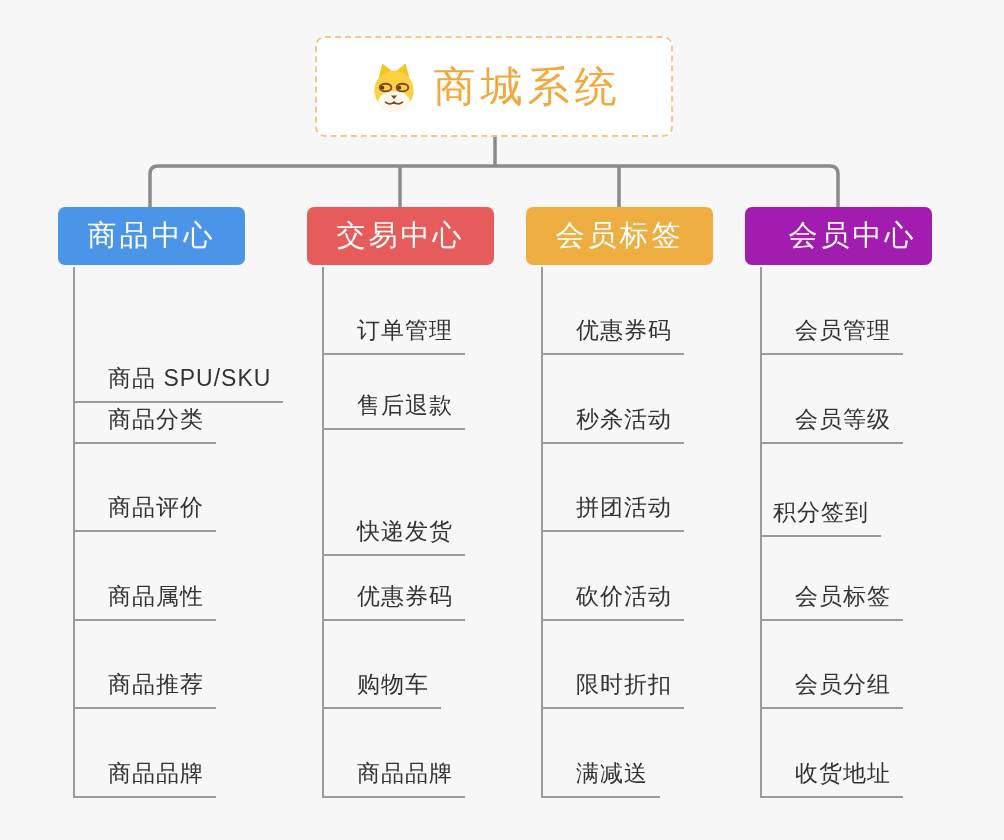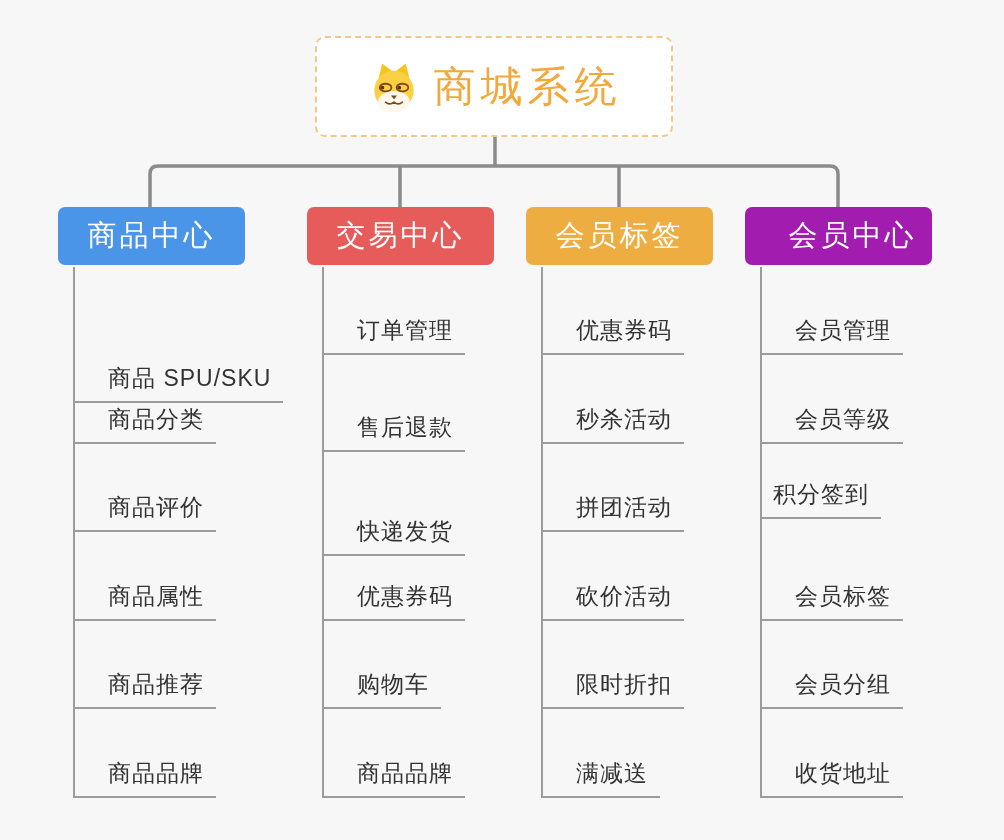--- a/index.html
+++ b/index.html
@@ -105,38 +105,38 @@
         <span class="leaf" style="top: 88px; margin-top: 48px;">商品 SPU/SKU</span>
         <span class="leaf" style="top: 176.6px;">商品分类</span>
         <span class="leaf" style="top: 265.2px;">商品评价</span>
         <span class="leaf" style="top: 353.8px;">商品属性</span>
         <span class="leaf" style="top: 442.4px;">商品推荐</span>
         <span class="leaf" style="top: 531px;">商品品牌</span>
       </div>
       <div class="branch-header" style="left: 307px; top: 207px; background: rgb(230, 92, 90);">交易中心</div>
       <div class="branch-col" style="left: 322px; top: 267px; height: 531px;">
         <span class="leaf" style="top: 88px;">订单管理</span>
-        <span class="leaf" style="top: 185px;">售后退款</span>
+        <span class="leaf" style="top: 163px;">售后退款</span>
         <span class="leaf" style="top: 265.2px; margin-top: 24px;">快递发货</span>
         <span class="leaf" style="top: 353.8px;">优惠券码</span>
         <span class="leaf" style="top: 442.4px;">购物车</span>
         <span class="leaf" style="top: 531px;">商品品牌</span>
       </div>
       <div class="branch-header" style="left: 526px; top: 207px; background: rgb(238, 173, 65);">会员标签</div>
       <div class="branch-col" style="left: 541px; top: 267px; height: 531px; text-align: right;">
         <span class="leaf" style="top: 88px;">优惠券码</span>
         <span class="leaf" style="top: 176.6px;">秒杀活动</span>
         <span class="leaf" style="top: 265.2px;">拼团活动</span>
         <span class="leaf" style="top: 353.8px;">砍价活动</span>
         <span class="leaf" style="top: 442.4px;">限时折扣</span>
         <span class="leaf" style="top: 531px;">满减送</span>
       </div>
       <div class="branch-header" style="left: 745px; top: 207px; background: #a21caf; padding-left: 28px;">会员中心</div>
       <div class="branch-col" style="left: 760px; top: 267px; height: 531px;">
         <span class="leaf" style="top: 88px;">会员管理</span>
         <span class="leaf" style="top: 176.6px;">会员等级</span>
-        <span class="leaf" style="top: 252px; padding-left: 11px;">积分签到</span>
+        <span class="leaf" style="top: 270px; padding-left: 11px;">积分签到</span>
         <span class="leaf" style="top: 353.8px;">会员标签</span>
         <span class="leaf" style="top: 442.4px;">会员分组</span>
         <span class="leaf" style="top: 531px;">收货地址</span>
       </div>
     </div>
 </div>
 
 </body></html>

